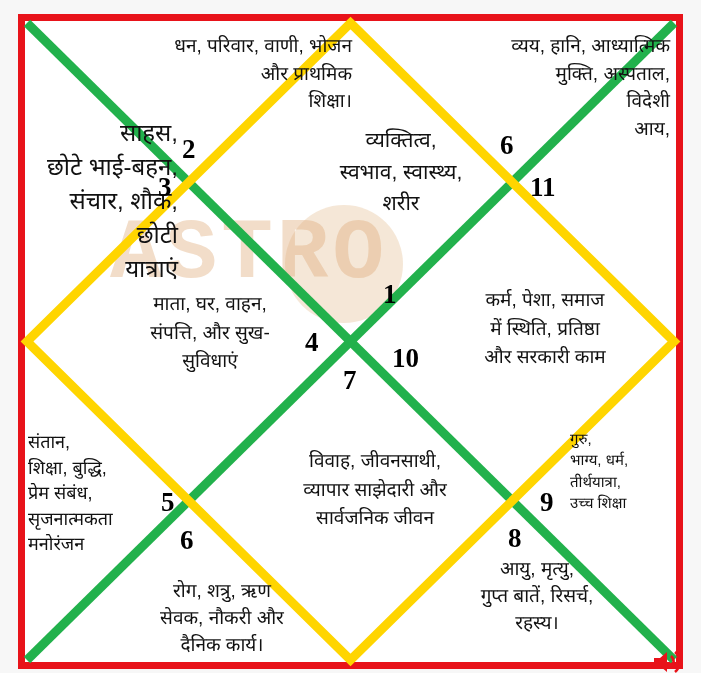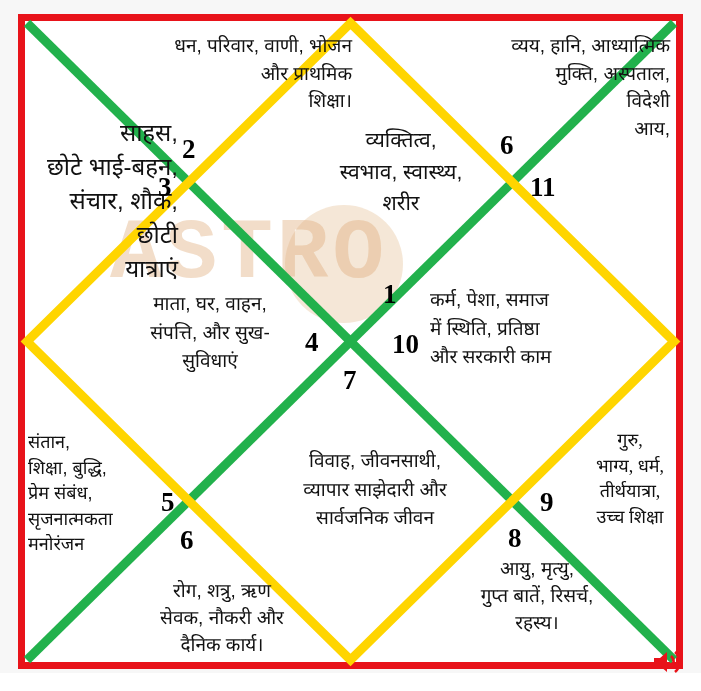--- a/index.html
+++ b/index.html
@@ -95,25 +95,25 @@
 
   #h6-text  { left: 112px; top: 578px; width: 220px; text-align: center; font-size: 19px; line-height: 1.42; }
   #h6-num   { left: 180px; top: 525px; }
 
   #h7-text  { left: 250px; top: 447px; width: 250px; text-align: center; font-size: 19px; line-height: 1.5; }
   #h7-num   { left: 343px; top: 365px; }
 
   #h8-text  { left: 432px; top: 556px; width: 210px; text-align: center; font-size: 19px; line-height: 1.42; }
   #h8-num   { left: 508px; top: 523px; }
 
-  #h9-text  { left: 570px; top: 428px; width: 120px; text-align: center; font-size: 18px; line-height: 1.42; font-family: Liberation Serif, serif; }
+  #h9-text  { left: 570px; top: 428px; width: 120px; text-align: left; font-size: 15px; line-height: 1.42; }
   #h9-num   { left: 540px; top: 487px; }
 
-  #h10-text { left: 430px; top: 286px; width: 230px; text-align: left; font-size: 19px; line-height: 1.5; }
-  #h10-num  { left: 392px; top: 329px; font-family: Liberation Serif, serif; }
+  #h10-text { left: 430px; top: 286px; width: 230px; text-align: center; font-size: 19px; line-height: 1.5; }
+  #h10-num  { left: 392px; top: 343px; font-family: Liberation Serif, serif; }
 
   #h11-text { left: 565px; top: 120px; width: 130px; text-align: left; font-size: 19px; line-height: 1.42; }
   #h11-num  { left: 530px; top: 172px; }
 
   #h12-text { left: 420px; top: 32px; width: 250px; text-align: right; font-size: 19px; line-height: 1.45; }
   #h12-num  { left: 500px; top: 130px; }
 
   #speaker-icon {
     position: absolute;
     right: 16px;

